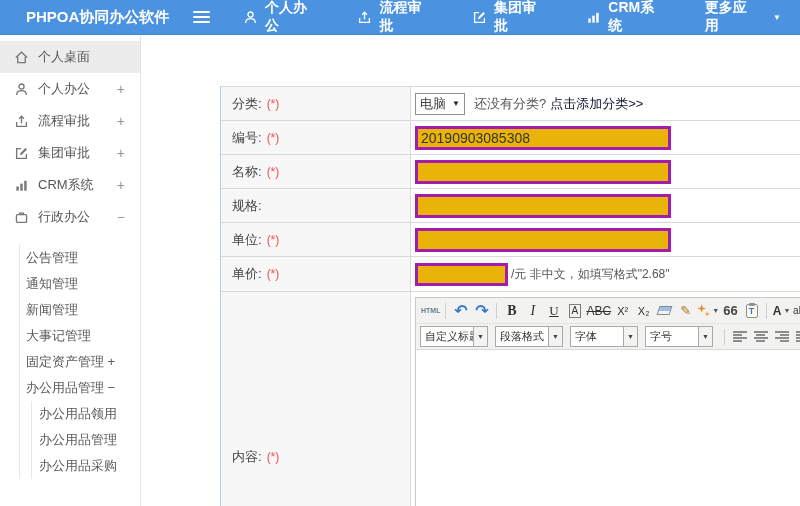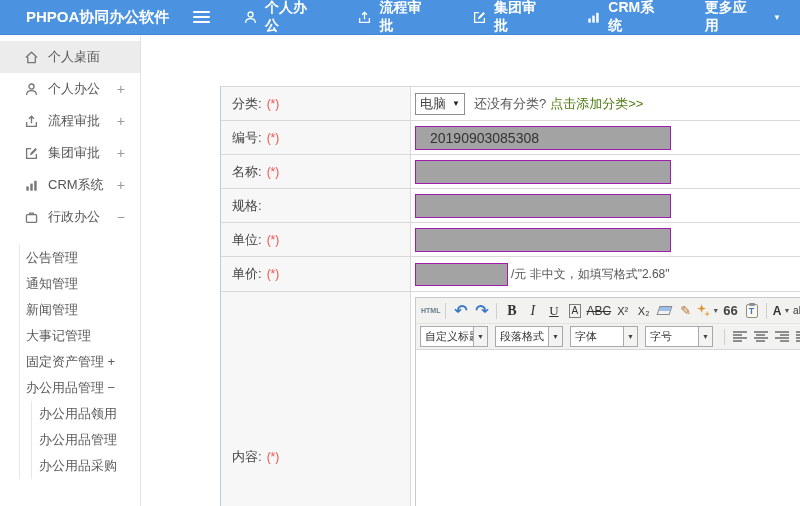--- a/index.html
+++ b/index.html
@@ -21,21 +21,21 @@
   .topnav{ display:flex; align-items:center; margin-left:14px; }
   .nav-item{ display:flex; align-items:center; padding:0 19px; cursor:pointer; font-size:14px; font-weight:bold; height:35px;}
   .nav-item .nicon{ width:15px; height:15px; margin-right:7px; display:inline-flex; }
   .nav-item .nicon svg{ width:15px; height:15px; }
   .nav-caret{ font-size:8px; margin-left:14px; }
   
   .sidebar{
     position:absolute; top:36px; left:0; bottom:0; width:141px;
     background:#fff; border-right:1px solid #e2e2e2; padding-top:5px;
   }
-  .side-item{ height:32px; display:flex; align-items:center; padding-left:24px; color:#555; position:relative; cursor:pointer;}
+  .side-item{ height:32px; display:flex; align-items:center; padding-left:14px; color:#555; position:relative; cursor:pointer;}
   .side-item .sicon{ width:15px; height:15px; margin-right:9px; color:#767676; display:inline-flex;}
   .side-item .sicon svg{ width:15px; height:15px;}
   .side-item .expand{ position:absolute; right:15px; color:#999; font-size:14px; font-weight:normal;}
   .side-item.selected{ background:#ececec; }
   .sub-list{ margin-left:19px; border-left:1px solid #e7e7e7;margin-top:12px; }
   .sub-item{ height:26px; display:flex; align-items:center; padding-left:6px; color:#5a5a5a; cursor:pointer; white-space:nowrap;}
   .sub-sub-list{ margin-left:11px; border-left:1px solid #e7e7e7; }
   .sub-sub-list .sub-item{ padding-left:7px; }
   
   .content{ position:absolute; left:142px; top:36px; right:0; bottom:0; background:#fff; }
@@ -50,33 +50,33 @@
     width:190px; min-width:190px; background:#f7f7f7; padding-left:11px;
     display:flex; align-items:center; border-right:1px solid #d9d9d9; color:#444; font-size:13px;
   }
   .req{ color:#ef5350; margin-left:5px; font-size:12px; }
   .row-field{ flex:1; display:flex; align-items:center; padding-left:4px; background:#fff; min-width:0;}
   .h34{ height:34px; } .h35{ height:35px; }
   .row-content{ height:330px; }
   .row-content .row-label{ justify-content:flex-start; }
   .row-content .row-field{ align-items:flex-start; padding-top:5px; }
   .text-input{
-    height:24px; border:1px solid #a21caf; font-size:14px; padding:0 14px; color:#333;
-    font-family:"Liberation Sans","DejaVu Sans",sans-serif; outline:none; background:#a3a3a3;
+    height:24px; border:3px solid #a21caf; font-size:14px; padding:0 3px; color:#333;
+    font-family:"Liberation Sans","DejaVu Sans",sans-serif; outline:none; background:#eab308;
   }
   .text-lg{ width:256px; }
   .text-sm{ width:93px; height:23px; }
   .select-box{
     width:50px; height:22px; border:1px solid #8f8f8f; background:#fff;
     display:flex; align-items:center; justify-content:space-between; padding:0 4px; cursor:pointer;
   }
   .select-box .caret{ font-size:8px; color:#222; }
   .hint-text{ margin-left:9px; color:#555; font-size:13px; }
   .price-hint{ margin-left:3px; color:#555; font-size:12px; white-space:nowrap;}
-  .add-link{ color:#4d7c0f; margin-left:4px; cursor:pointer; text-decoration:none; font-size:13px;}
+  .add-link{ color:#0f172a; margin-left:4px; cursor:pointer; text-decoration:none; font-size:13px;}
   
   .editor{ flex:1; border:1px solid #c9c9c9; background:#fff; display:flex; flex-direction:column; height:300px; min-width:0;}
   .ed-toolbar{ background:#f2f2f0; display:flex; align-items:center; padding:2px 4px; height:25px; flex:none; white-space:nowrap; overflow:hidden;}
   .ed-toolbar.second{ border-top:1px solid #e4e4e1; border-bottom:1px solid #d8d8d8; height:27px;}
   .tb{ height:21px; min-width:21px; display:inline-flex; align-items:center; justify-content:center; color:#333; cursor:pointer; padding:0 1px;}
   .sep{ width:1px; height:16px; background:#cfcfcc; margin:0 4px; flex:none;}
   .tb-html{ font-size:7px; font-weight:bold; color:#66808f; letter-spacing:0; }
   .tb-undo,.tb-redo{ color:#3577c8; font-size:16px; font-weight:bold; }
   .tb-b{ font-family:"Liberation Serif","DejaVu Serif",serif; font-weight:bold; font-size:14px;}
   .tb-i{ font-family:"Liberation Serif","DejaVu Serif",serif; font-style:italic; font-size:14px;}

